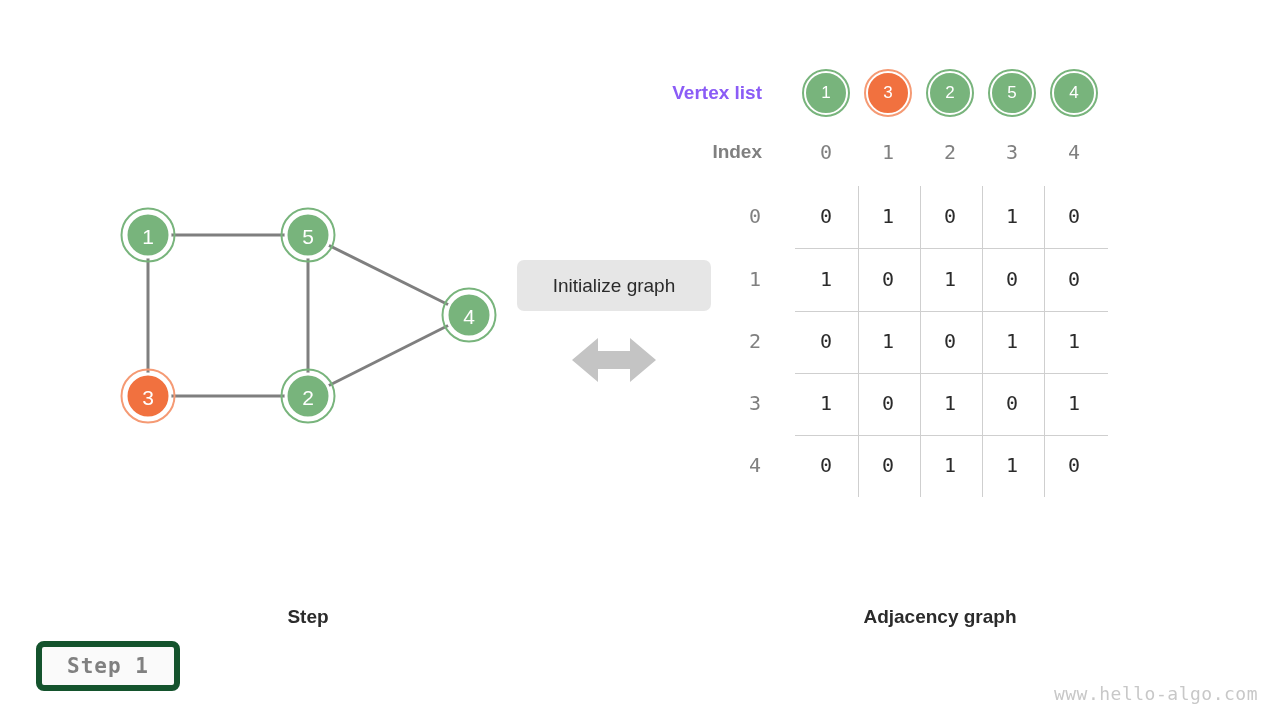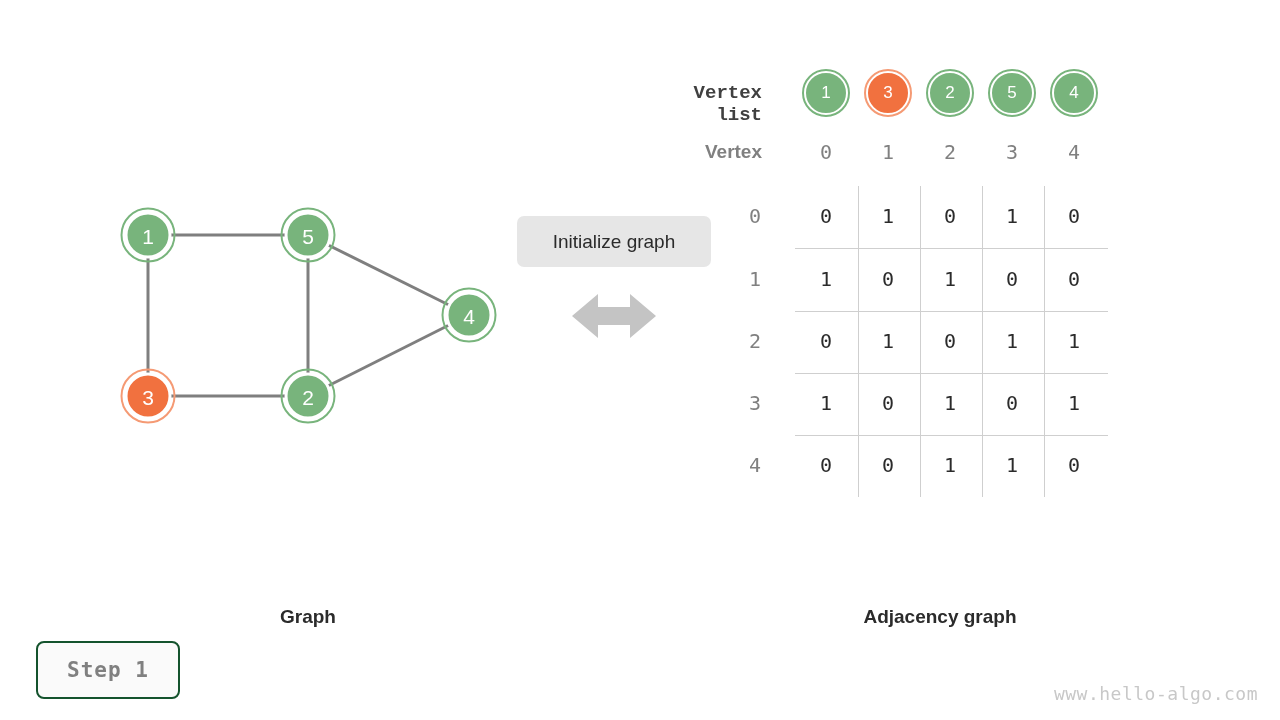--- a/index.html
+++ b/index.html
@@ -53,35 +53,36 @@
     width: 194px;
   }
   #transform-label {
     background: #e6e6e6;
     border-radius: 7px;
     height: 51px;
     line-height: 51px;
     text-align: center;
     font-size: 19px;
     color: #2b2b2b;
+    margin-top: 44px;
   }
   #transform-arrow {
     margin-top: 23px;
     display: flex;
     justify-content: center;
   }
   .mx-head-label {
     position: absolute;
     right: 0;
     width: 140px;
     text-align: right;
     font-size: 19px;
     font-weight: bold;
   }
-  #vertex-list-label { top: 82px; left: 650px; width: 112px; color: #404040; font-family: Liberation Mono, monospace; }
+  #vertex-list-label { top: 82px; left: 650px; width: 112px; color: #8b5cf6; }
   #index-label       { top: 141px; left: 650px; width: 112px; color: #808080; }
   .vertex-chip {
     position: absolute;
     width: 44px;
     height: 44px;
     border-radius: 50%;
     box-sizing: border-box;
     display: flex;
     align-items: center;
     justify-content: center;
@@ -133,24 +134,24 @@
     text-align: center;
   }
   #graph-caption  { left: 158px; top: 606px; width: 300px; }
   #matrix-caption { left: 790px; top: 606px; width: 300px; }
 
   #step-badge {
     position: absolute;
     left: 36px;
     top: 641px;
     width: 144px;
-    height: 58px;
+    height: 50px;
     box-sizing: border-box;
     background: #fafafa;
-    border: 2px solid #14532d;
+    border: 6px solid #14532d;
     border-radius: 8px;
     display: flex;
     align-items: center;
     justify-content: center;
     font-family: "DejaVu Sans Mono", monospace;
     font-size: 21px;
     font-weight: bold;
     color: #808080;
     letter-spacing: 1px;
   }
@@ -214,21 +215,21 @@
     <div id="transform-label">Initialize graph</div>
     <div id="transform-arrow">
       <svg width="84" height="52" viewBox="0 0 84 52" aria-hidden="true">
         <polygon points="0,26 26,4 26,17 58,17 58,4 84,26 58,48 58,35 26,35 26,48" fill="#c4c4c4"></polygon>
       </svg>
     </div>
   </div>
 
   <div>
     <div class="mx-head-label" id="vertex-list-label">Vertex list</div>
-    <div class="mx-head-label" id="index-label">Vertex</div>
+    <div class="mx-head-label" id="index-label">Index</div>
 
     <div id="vertex-chips">
         <div class="vertex-chip" style="left: 804px; top: 71px; background: rgb(120, 180, 124); color: rgb(120, 180, 124);">
           <span style="color: rgb(255, 255, 255);">1</span>
         </div>
         <div class="vertex-chip" style="left: 866px; top: 71px; background: rgb(241, 113, 63); color: rgb(245, 154, 116);">
           <span style="color: rgb(255, 255, 255);">3</span>
         </div>
         <div class="vertex-chip" style="left: 928px; top: 71px; background: rgb(120, 180, 124); color: rgb(120, 180, 124);">
           <span style="color: rgb(255, 255, 255);">2</span>
@@ -286,19 +287,19 @@
         <div class="cell" style="left: 981px; top: 391px;">0</div>
         <div class="cell" style="left: 1043px; top: 391px;">1</div>
         <div class="cell" style="left: 795px; top: 453px;">0</div>
         <div class="cell" style="left: 857px; top: 453px;">0</div>
         <div class="cell" style="left: 919px; top: 453px;">1</div>
         <div class="cell" style="left: 981px; top: 453px;">1</div>
         <div class="cell" style="left: 1043px; top: 453px;">0</div>
       </div>
   </div>
 
-  <div class="caption" id="graph-caption">Graph</div>
+  <div class="caption" id="graph-caption">Step</div>
   <div class="caption" id="matrix-caption">Adjacency graph</div>
 
   <div id="step-badge">Step 1</div>
 
   <div id="watermark">www.hello-algo.com</div>
 </div>
 
 </body></html>

